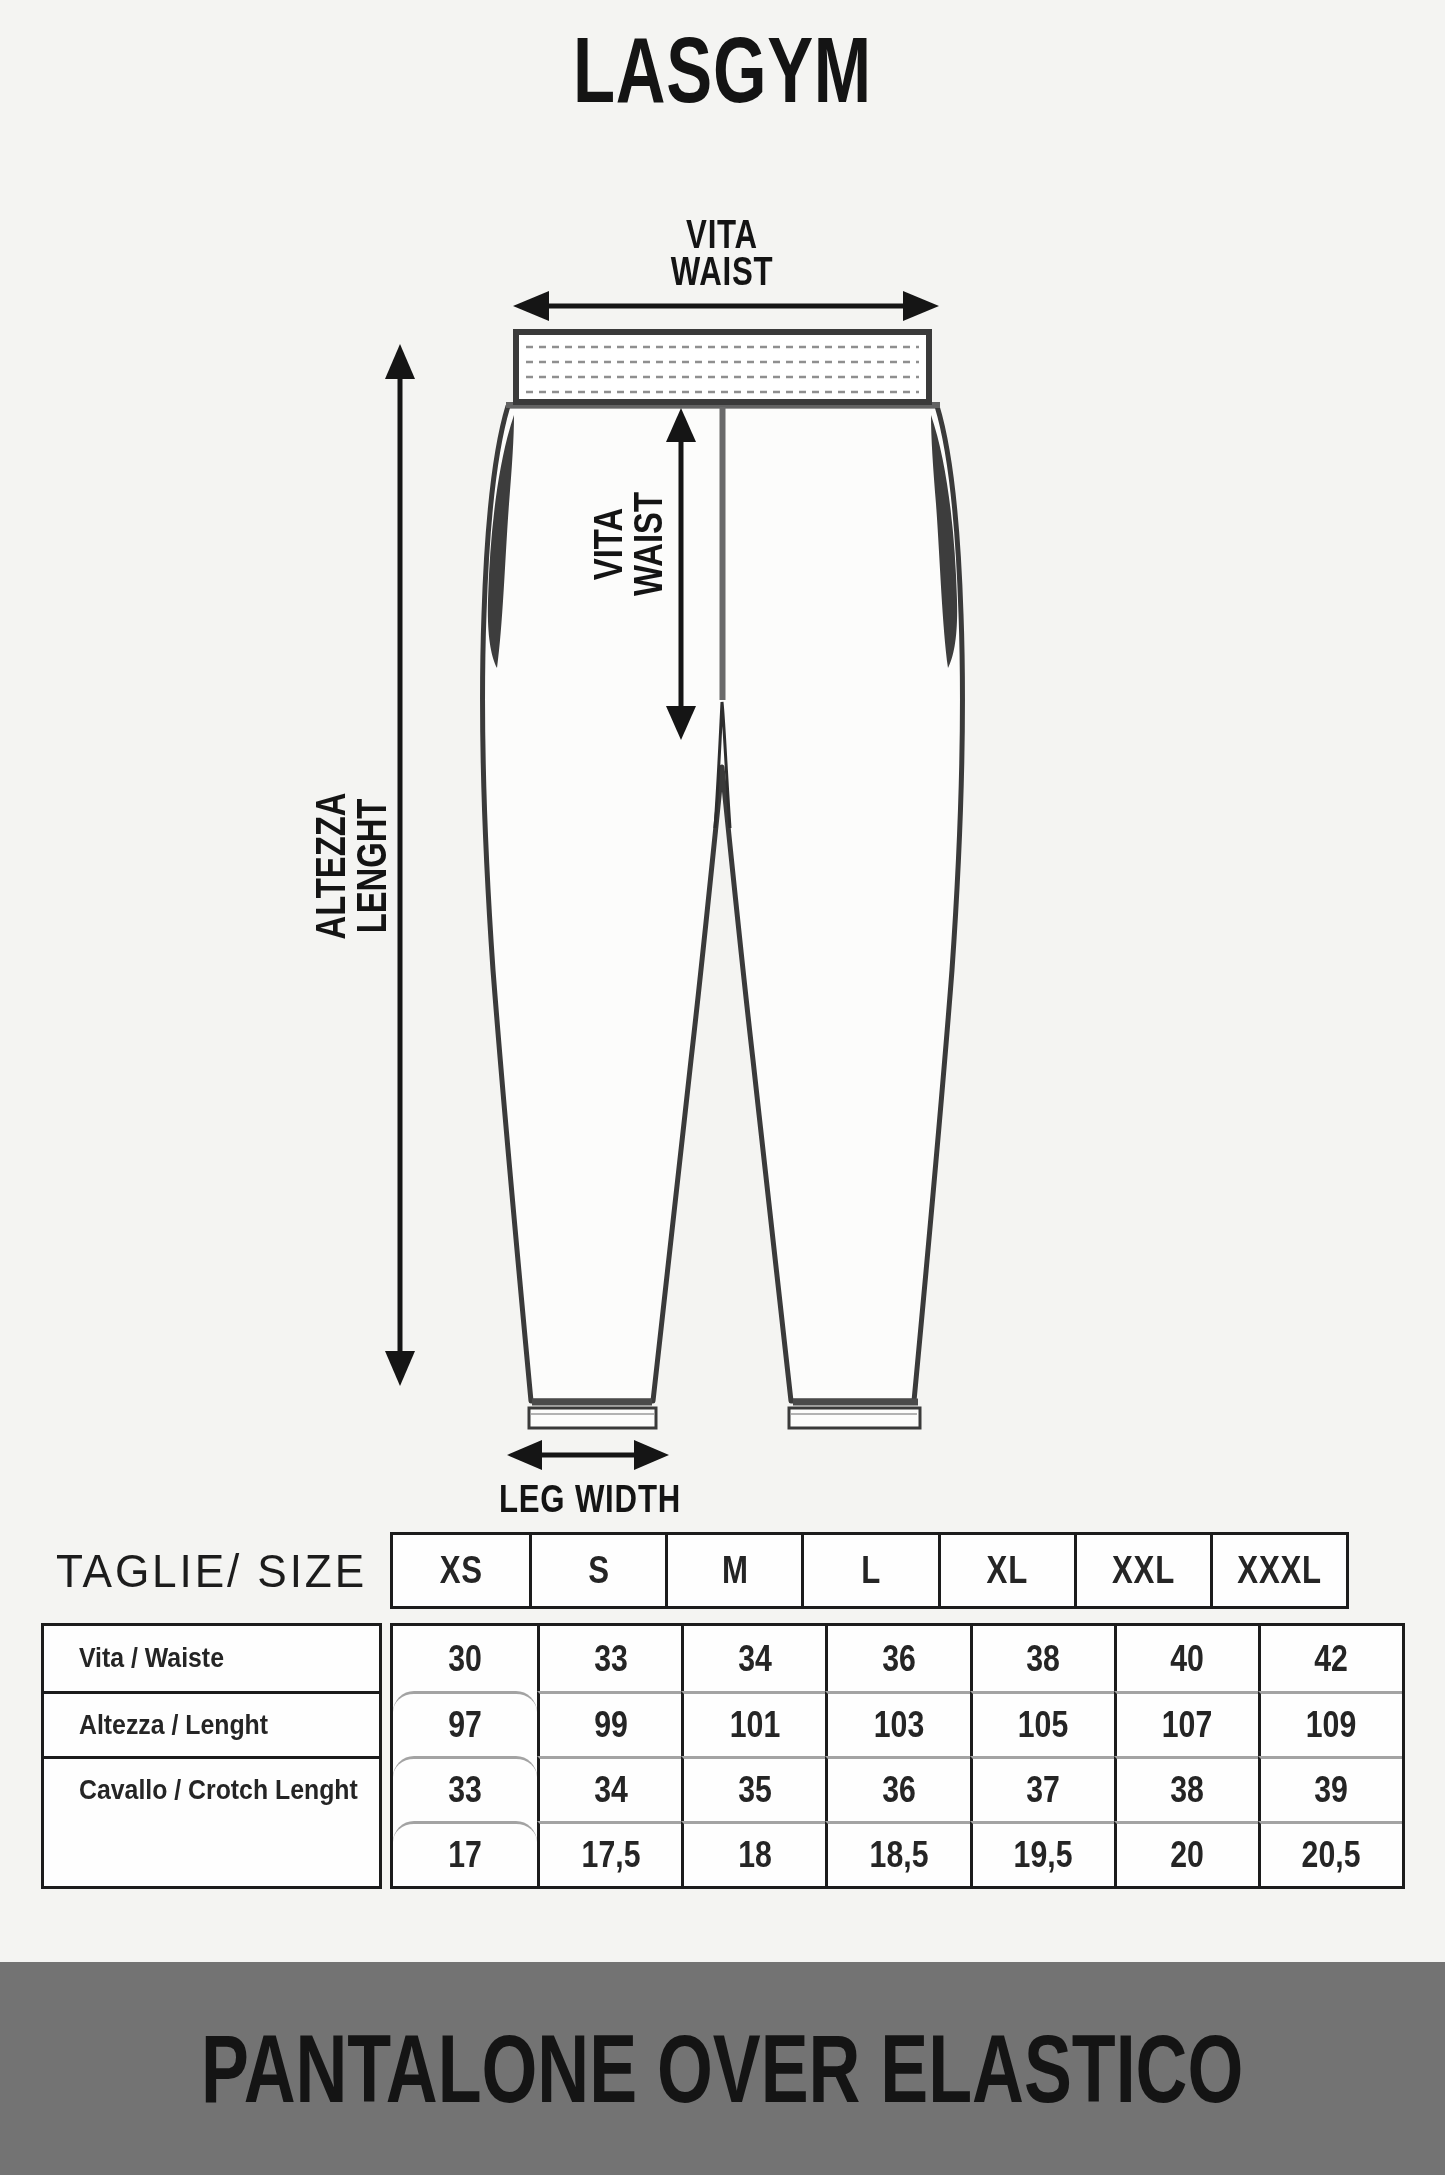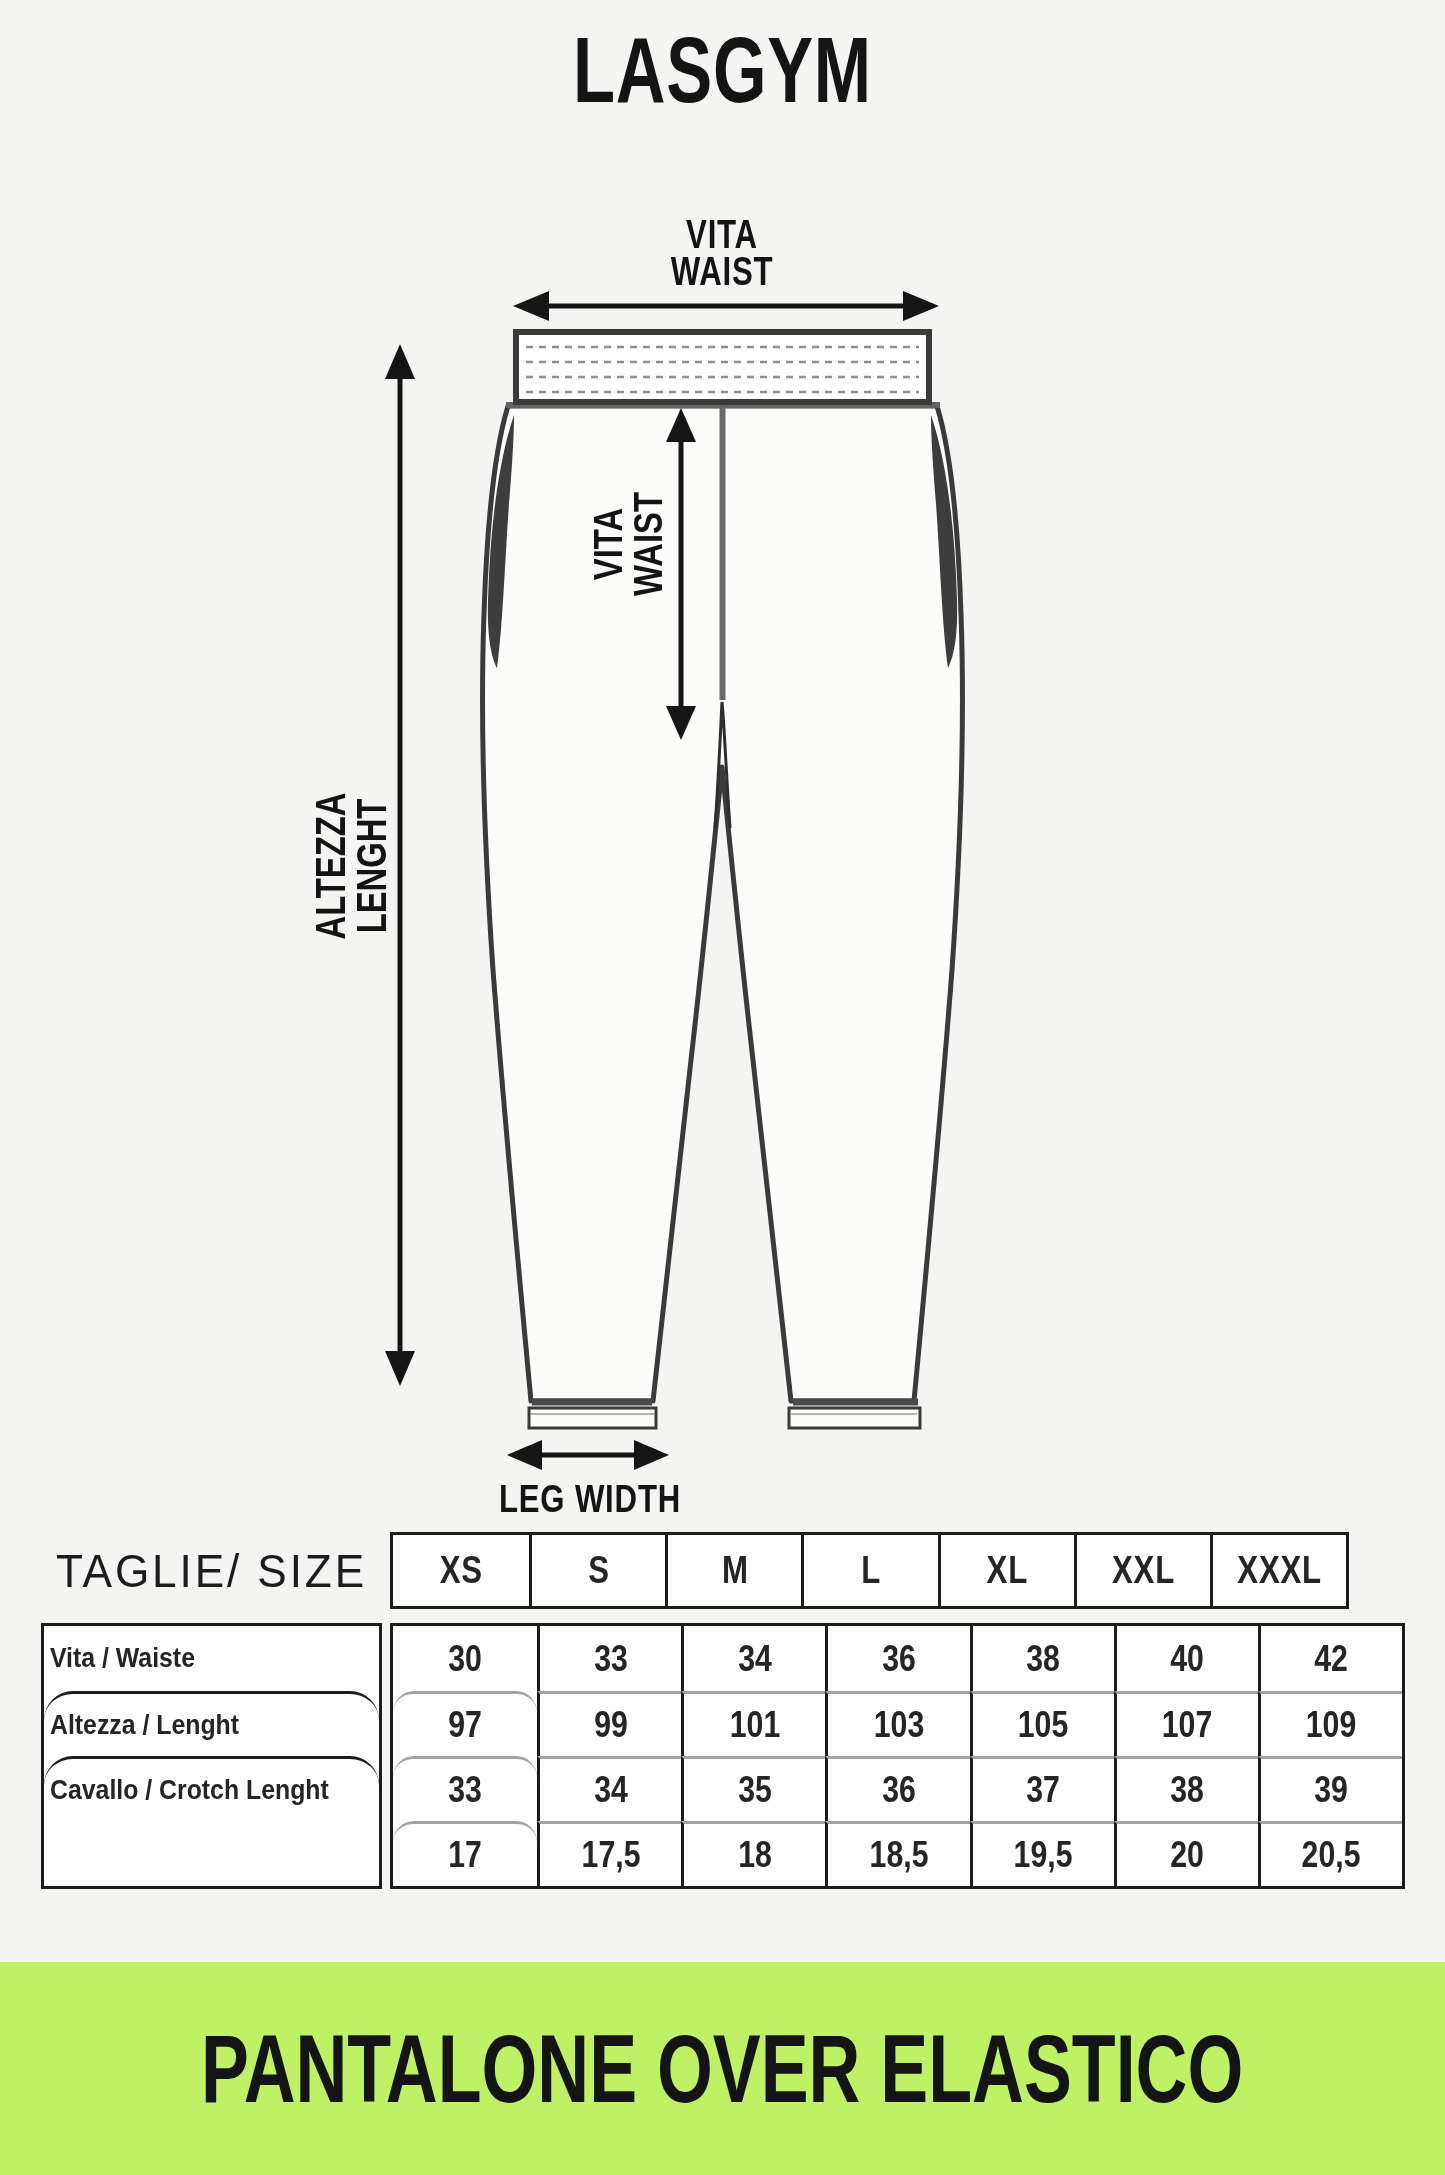--- a/index.html
+++ b/index.html
@@ -3,21 +3,21 @@
 <meta charset="utf-8">
 <style>
   html,body{margin:0;padding:0;background:#e8e8e8;}
   .canvas{
     position:relative;width:1445px;height:2175px;margin:0 auto;
     background:#f4f4f2;overflow:hidden;
     font-family:"Liberation Sans",sans-serif;color:#1c1c1c;
   }
   .bottom-strip{
     position:absolute;left:0;top:1962px;width:1445px;height:213px;
-    background:#bef264;display:flex;align-items:center;justify-content:center;
+    background:#737373;display:flex;align-items:center;justify-content:center;
   }
   
   .brand-title{
     position:absolute;left:0;top:22px;width:1445px;text-align:center;
     font-size:93px;font-weight:800;line-height:1.05;letter-spacing:1px;
     transform:scaleX(0.74);transform-origin:center;white-space:nowrap;color:#141414;
   }
   .product-title{
     font-size:97px;font-weight:800;letter-spacing:0px;white-space:nowrap;
     transform:scaleX(0.74);transform-origin:center;color:#141414;
@@ -59,22 +59,22 @@
     border-left:3px solid #1c1c1c;box-sizing:border-box;
   }
   .size-header .hcell:first-child{border-left:none;}
   .hcell span{font-size:38px;font-weight:700;transform:scaleX(0.82);letter-spacing:1px;color:#252525;}
   .row-labels{
     position:absolute;left:41px;top:1623px;width:341px;height:266px;
     display:grid;grid-template-rows:repeat(4,1fr);
     background:#fefefe;border:3px solid #1c1c1c;box-sizing:border-box;
   }
   .row-labels .lcell{
-    display:flex;align-items:center;justify-content:flex-start;padding-left:6px;
-    border-top:3px solid #1c1c1c;box-sizing:border-box;border-radius:29px;
+    display:flex;align-items:center;justify-content:flex-start;padding-left:35px;
+    border-top:3px solid #1c1c1c;box-sizing:border-box;
   }
   .row-labels .lcell:first-child{border-top:none;}
   .lcell span{font-size:27px;font-weight:700;letter-spacing:0px;transform:scaleX(0.92);transform-origin:left center;color:#252525;white-space:nowrap;}
   .values-grid{
     position:absolute;left:390px;top:1623px;width:1015px;height:266px;
     display:grid;grid-template-columns:repeat(7,1fr);grid-template-rows:repeat(4,1fr);
     background:#fefefe;border:3px solid #1c1c1c;box-sizing:border-box;
   }
   .values-grid .vcell{
     display:flex;align-items:center;justify-content:center;

